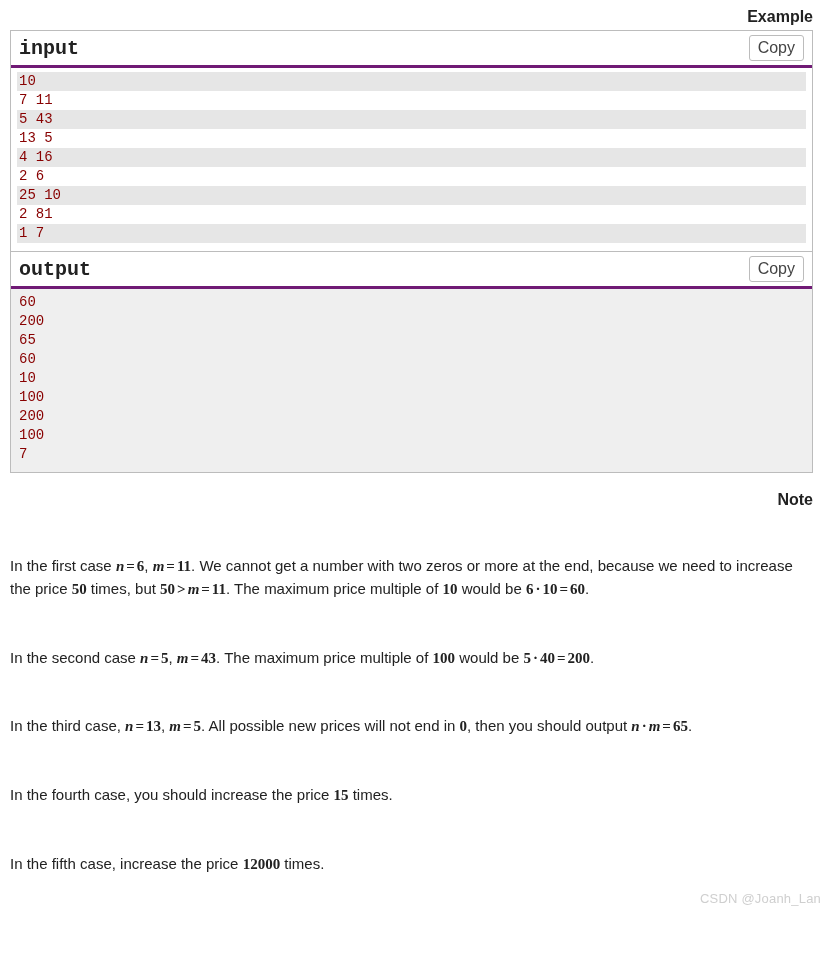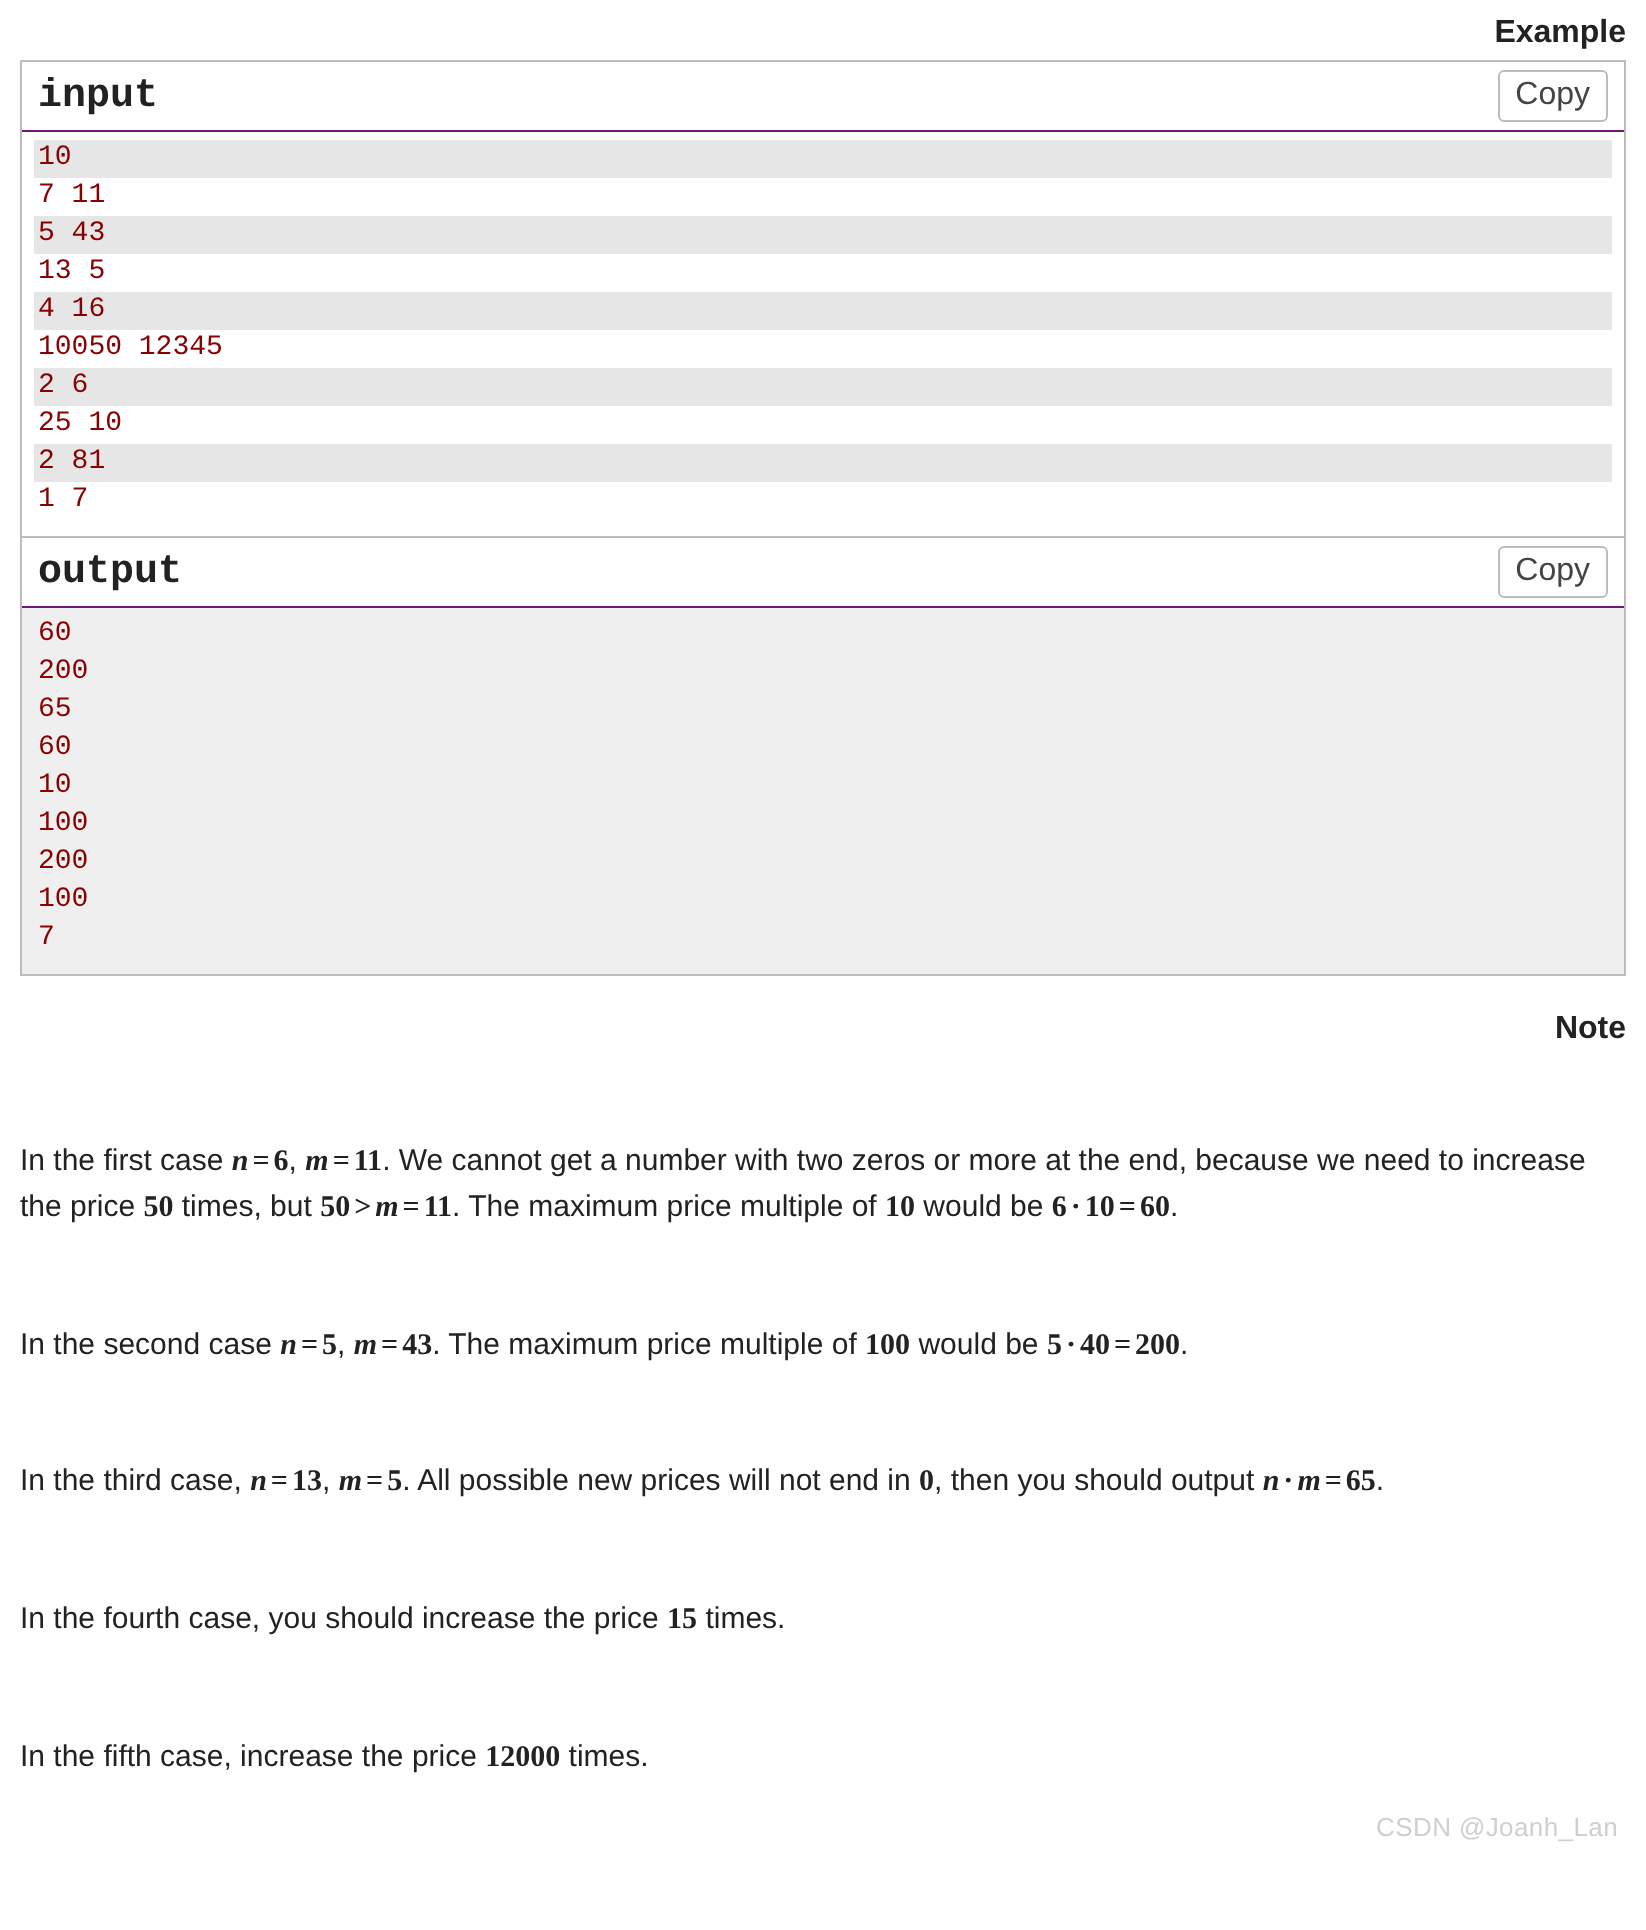--- a/index.html
+++ b/index.html
@@ -20,21 +20,21 @@
   }
   .io-block {
     border: 1px solid #bcbcbc;
   }
   .io-block + .io-block { border-top: none; }
   .io-header {
     display: flex;
     justify-content: space-between;
     align-items: center;
     padding: 4px 8px 4px 8px;
-    border-bottom: 1px solid #701a75;
+    border-bottom: 3px solid #701a75;
   }
   .io-header-title {
     font-family: Consolas, "Courier New", monospace;
     font-weight: bold;
     font-size: 20px;
   }
   .copy-btn {
     font-size: 16px;
     color: #444;
     padding: 3px 8px;
@@ -71,21 +71,21 @@
     line-height: 1.45;
     font-size: 15px;
     color: #222;
     margin-top: 46px;
   }
   .math-var { font-family: 'Times New Roman', serif; font-style: italic; font-weight: bold; }
   .math-num { font-family: 'Times New Roman', serif; font-style: normal; font-weight: bold; }
   .math-op  { font-family: 'Times New Roman', serif; font-style: normal; font-weight: bold; padding: 0 2px; }
   .watermark {
     position: absolute;
-    right: 14px;
+    right: 2px;
     bottom: 6px;
     font-size: 13px;
     color: #cfcfcf;
     letter-spacing: 0.2px;
     pointer-events: none;
   }
 </style>
 </head>
 <body>
 
@@ -95,21 +95,20 @@
   <div class="io-header">
     <span class="io-header-title">input</span>
     <span class="copy-btn">Copy</span>
   </div>
   <div class="io-body input-body" id="input-lines">
       <div class="code-line">10</div>
       <div class="code-line">7 11</div>
       <div class="code-line">5 43</div>
       <div class="code-line">13 5</div>
       <div class="code-line">4 16</div>
-      <div class="code-line">10050 12345</div>
       <div class="code-line">2 6</div>
       <div class="code-line">25 10</div>
       <div class="code-line">2 81</div>
       <div class="code-line">1 7</div>
     </div>
 </div>
 
 <div class="io-block">
   <div class="io-header">
     <span class="io-header-title">output</span>

